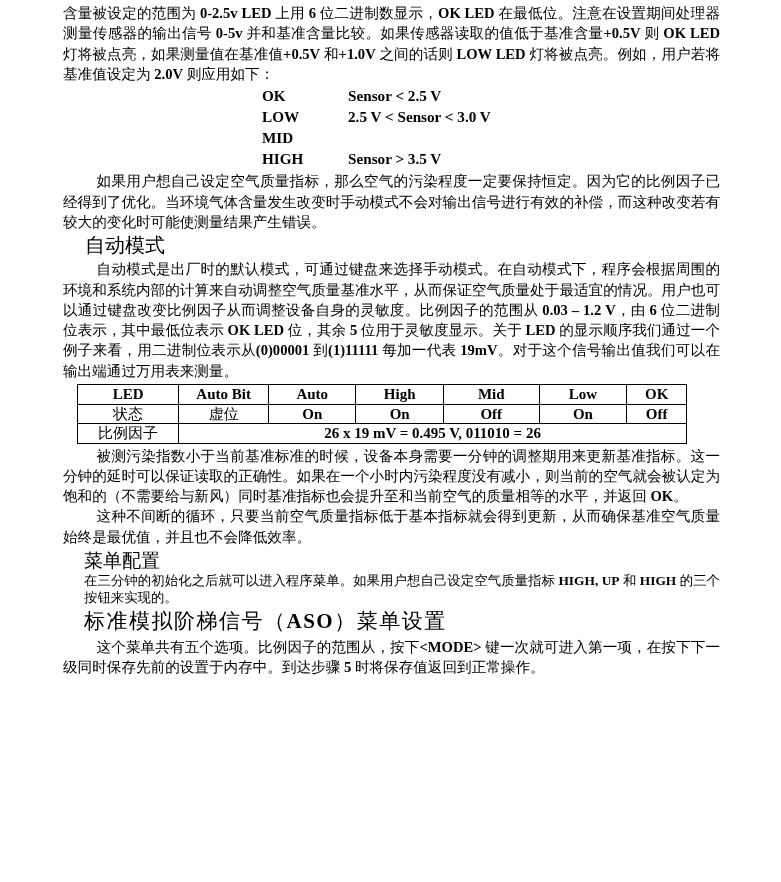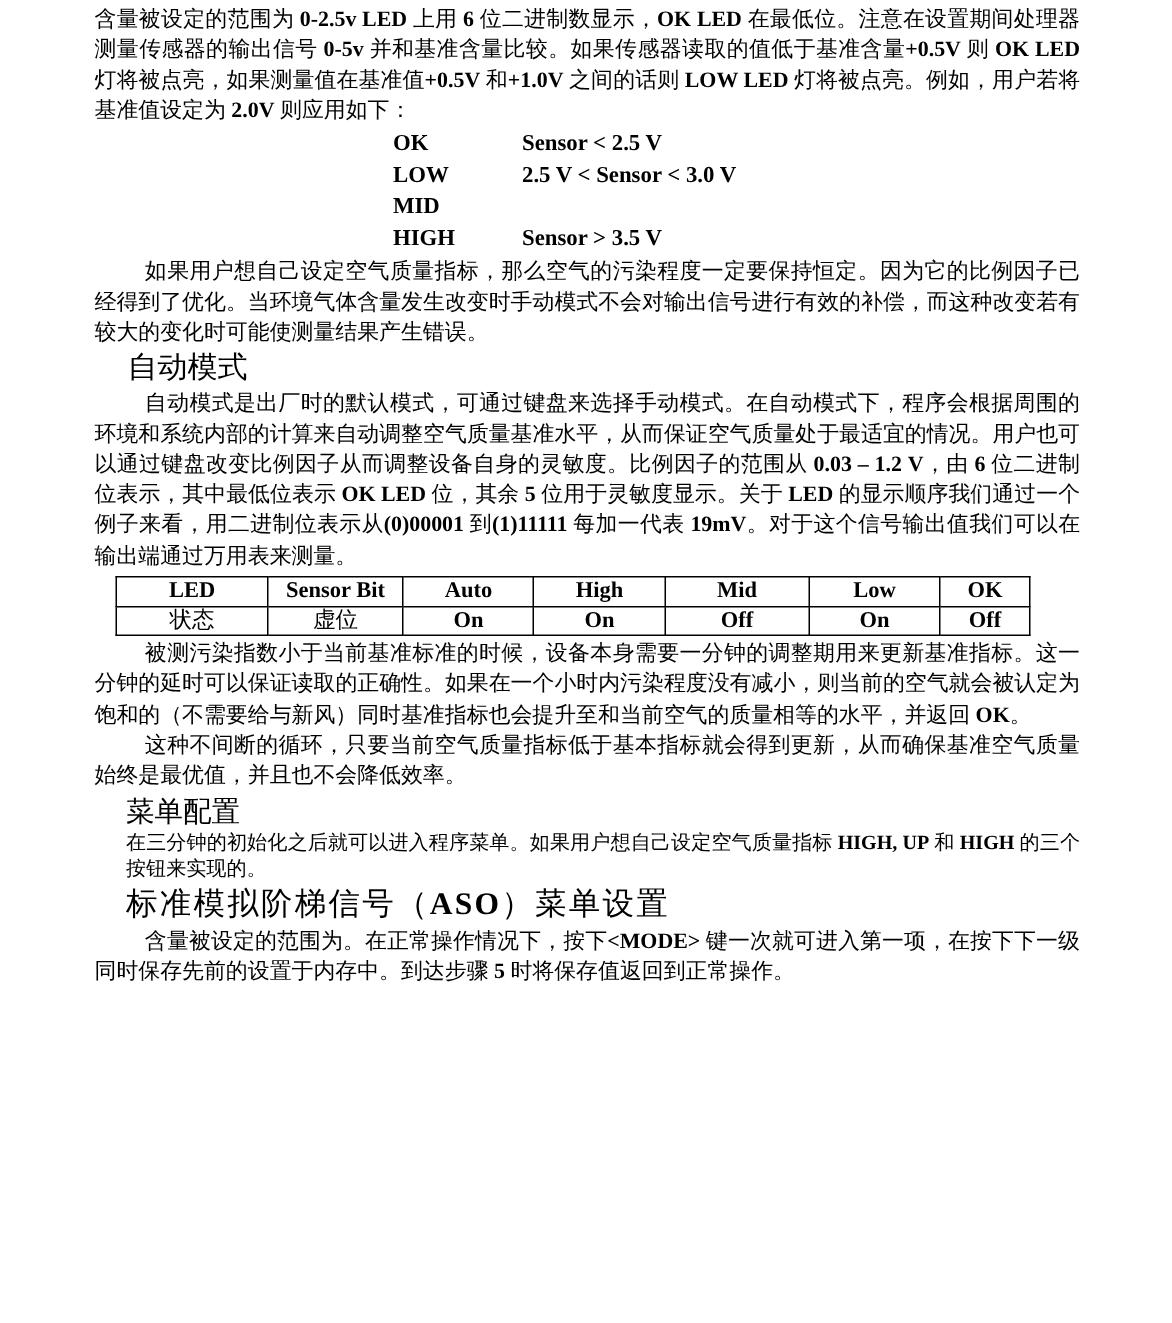--- a/index.html
+++ b/index.html
@@ -79,46 +79,50 @@
         <col style="width: 14.8%;">
         <col style="width: 14.3%;">
         <col style="width: 14.4%;">
         <col style="width: 15.7%;">
         <col style="width: 14.4%;">
         <col style="width: 9.8%;">
       </colgroup>
     <tbody>
         <tr>
           <td class="bold">LED</td>
-          <td class="bold">Sensor Bit</td>
+          <td class="bold">Auto Bit</td>
           <td class="bold">Auto</td>
           <td class="bold">High</td>
           <td class="bold">Mid</td>
           <td class="bold">Low</td>
           <td class="bold">OK</td>
         </tr>
         <tr>
           <td>状态</td>
           <td>虚位</td>
           <td class="bold">On</td>
           <td class="bold">On</td>
           <td class="bold">Off</td>
           <td class="bold">On</td>
           <td class="bold">Off</td>
+        </tr>
+        <tr>
+          <td>比例因子</td>
+          <td class="bold" colspan="6">26 x 19 mV = 0.495 V, 011010 = 26</td>
         </tr>
       </tbody>
   </table>
 
 
 
   <p class="body ind"><span>被测污染指数小于当前基准标准的时候，设备本身需要一分钟的调整期用来更新基准指标。这一分钟的延时可以保证读取的正确性。如果在一个小时内污染程度没有减小，则当前的空气就会被认定为饱和的（不需要给与新风）同时基准指标也会提升至和当前空气的质量相等的水平，并返回 </span><span class="lat">OK</span><span>。</span></p>
 
   <p class="body ind"><span>这种不间断的循环，只要当前空气质量指标低于基本指标就会得到更新，从而确保基准空气质量始终是最优值，并且也不会降低效率。</span></p>
 
   <div class="hd2">菜单配置</div>
 
   <p class="small"><span>在三分钟的初始化之后就可以进入程序菜单。如果用户想自己设定空气质量指标 </span><span class="lat">HIGH, UP</span><span> 和  </span><span class="lat">HIGH</span><span> 的三个按钮来实现的。</span></p>
 
   <div class="hd3"><span>标准模拟阶梯信号（</span><span class="lat">ASO</span><span>）菜单设置</span></div>
 
-  <p class="body ind"><span>含量被设定的范围为。在正常操作情况下，按下</span><span class="lat">&lt;MODE&gt;</span><span> 键一次就可进入第一项，在按下下一级同时保存先前的设置于内存中。到达步骤 </span><span class="lat">5</span><span> 时将保存值返回到正常操作。</span></p>
+  <p class="body ind"><span>这个菜单共有五个选项。比例因子的范围从，按下</span><span class="lat">&lt;MODE&gt;</span><span> 键一次就可进入第一项，在按下下一级同时保存先前的设置于内存中。到达步骤 </span><span class="lat">5</span><span> 时将保存值返回到正常操作。</span></p>
 
 </div>
 
 </body></html>

